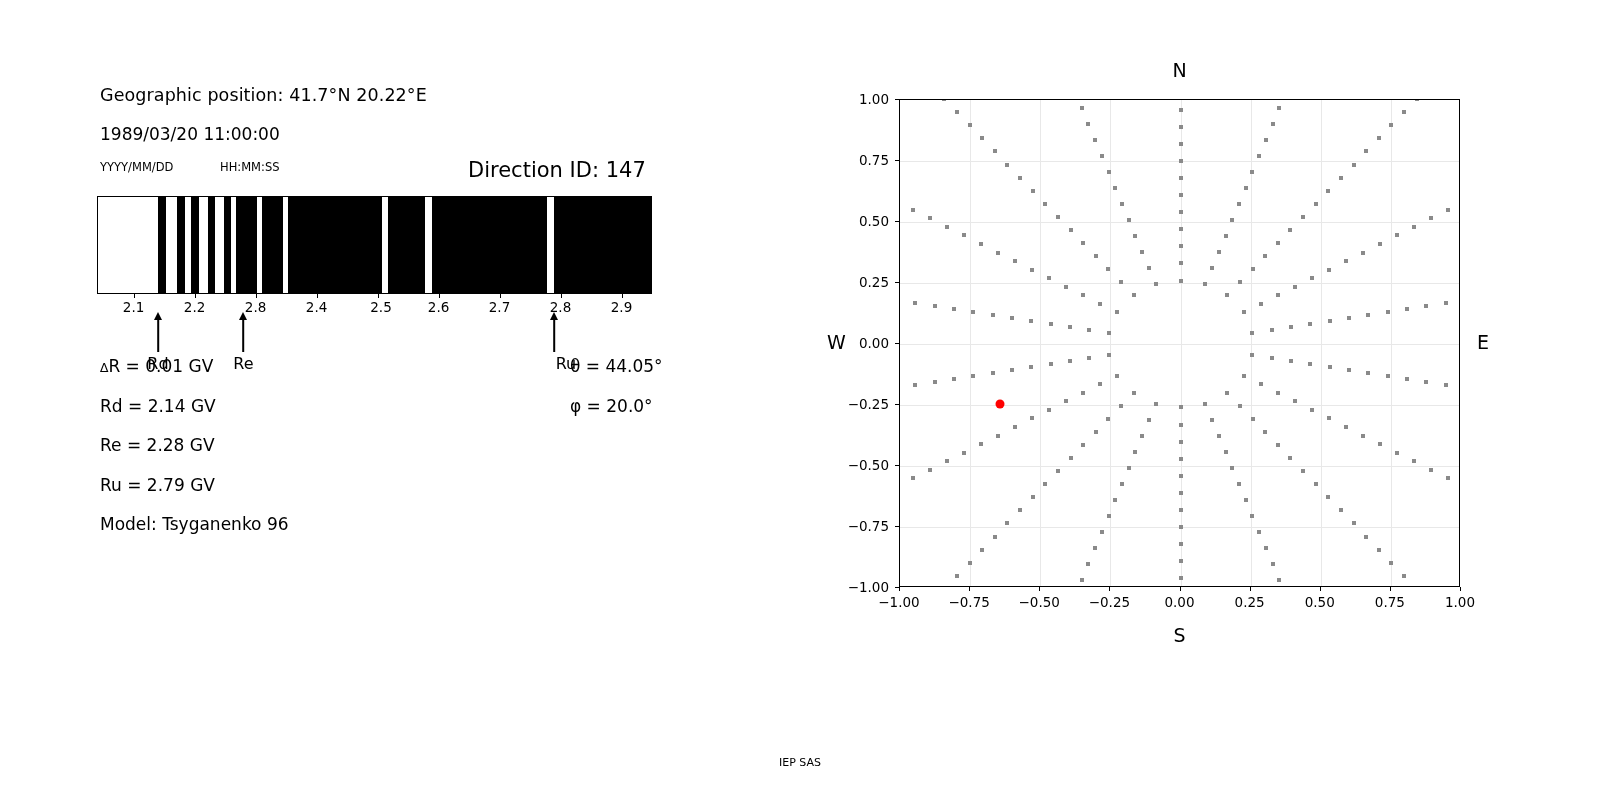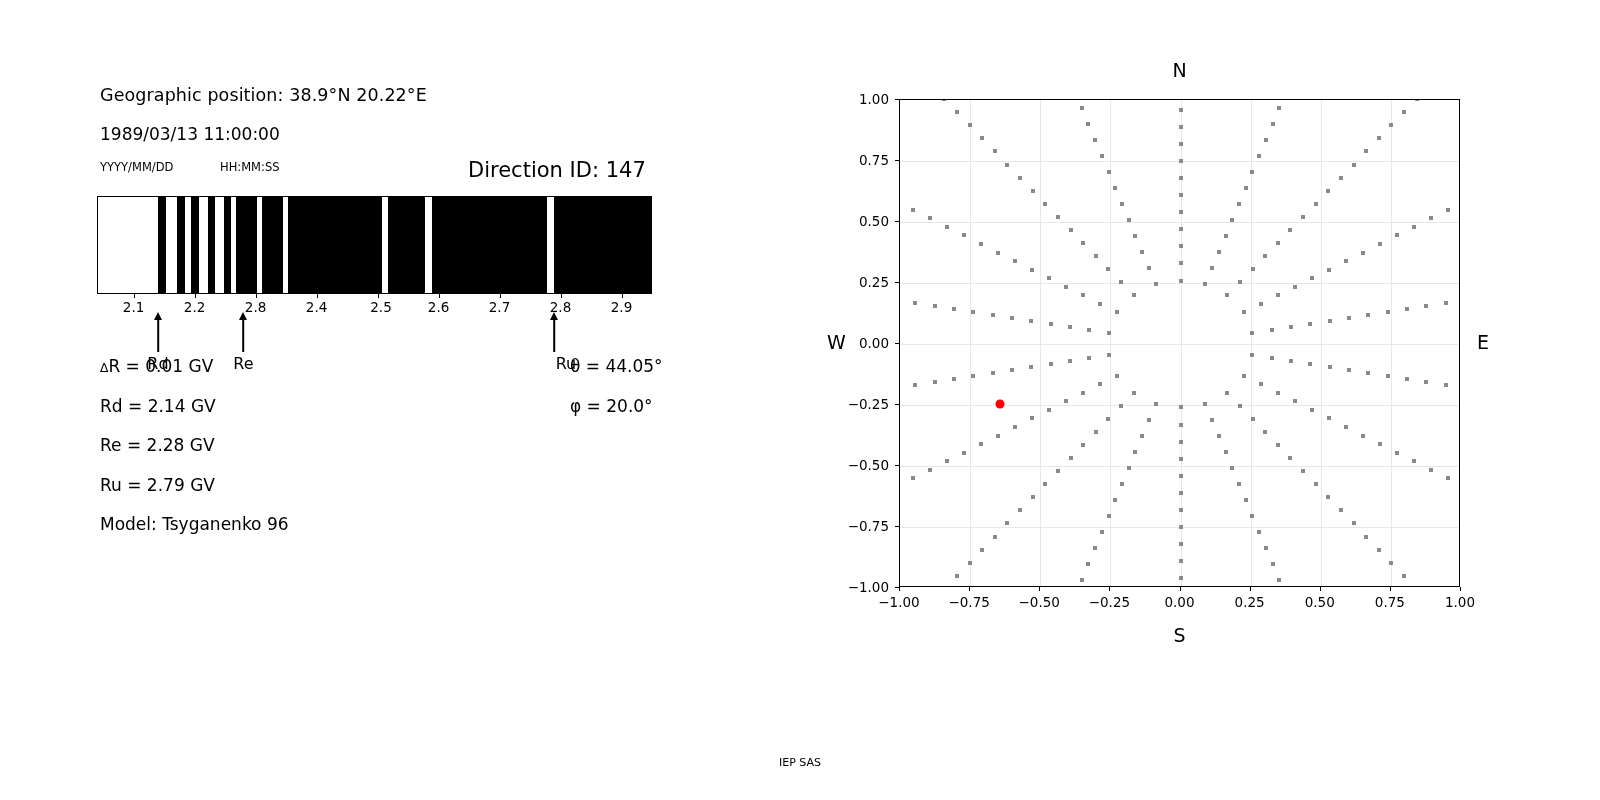--- a/index.html
+++ b/index.html
@@ -186,23 +186,23 @@
     width: 1600px;
     text-align: center;
     font-size: 11px;
   }
 </style>
 </head>
 <body>
 
 <div id="left-panel" class="abs">
 
-  <div class="abs geo-line">Geographic position: 38.9°N 20.22°E</div>
-
-  <div class="abs datetime-line">1989/03/13 11:00:00</div>
+  <div class="abs geo-line">Geographic position: 41.7°N 20.22°E</div>
+
+  <div class="abs datetime-line">1989/03/20 11:00:00</div>
 
   <div class="abs fmt-date">YYYY/MM/DD</div>
 
   <div class="abs fmt-time">HH:MM:SS</div>
 
   <div class="abs direction-id">Direction ID: 147</div>
 
   <div id="penumbra-wrap" class="abs">
     <div id="penumbra-bar">
         <div class="band" style="left: 59.7692px; width: 8.53846px;"></div>

